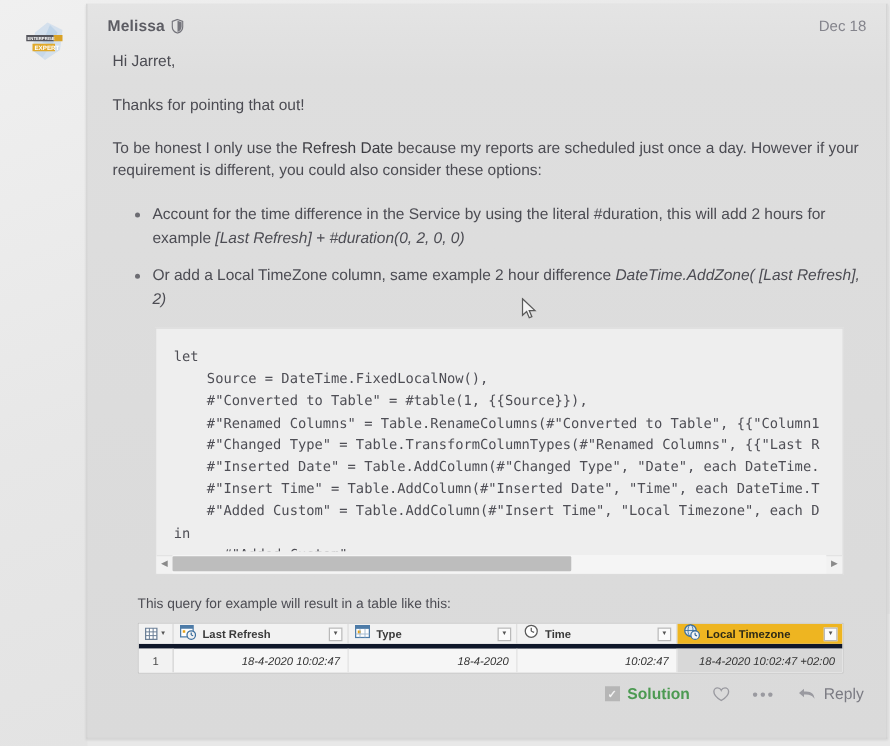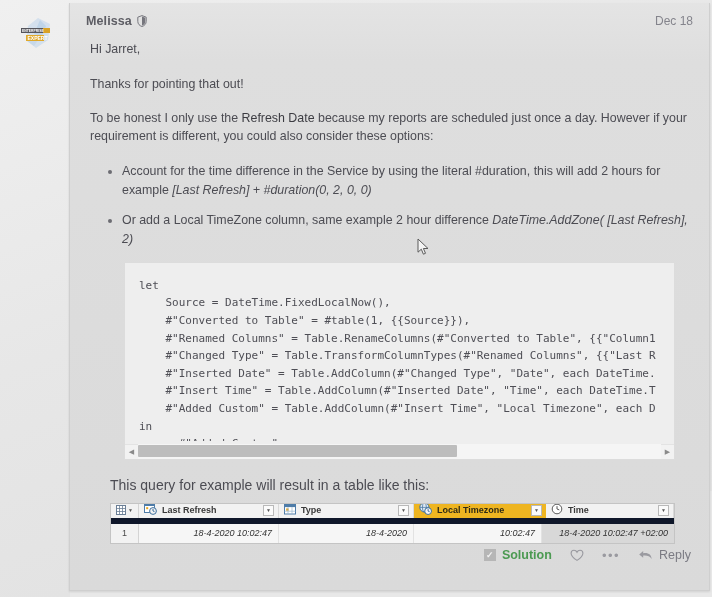--- a/index.html
+++ b/index.html
@@ -132,37 +132,37 @@
   .sb-thumb {
     position: absolute; left: 0; top: 1px;
     width: 61%; height: 12px;
     background: #bdbdbd;
     border-radius: 1px;
   }
 
   
   .table-intro {
     margin: 16px 0 7px 20px;
-    font-size: 14px;
+    font-size: 11px;
     color: #4c4c53;
   }
 
   .pq-table {
     margin: 0 14px 0 20px;
     border: 1px solid #c4c4c4;
     background: #ffffff;
     font-size: 9.2px;
     color: #3a3a3a;
     overflow: hidden;
   }
   .pq-head {
     display: flex;
     height: 20px;
     background: #f2f2f2;
-    border-bottom: 6px solid #0f172a;
+    border-bottom: 4px solid #0f172a;
   }
   .pq-rownum-head {
     width: 28px; flex: 0 0 28px;
     display: flex; align-items: center; justify-content: center; gap: 1px;
     background: #f2f2f2;
     border-right: 1px solid #d4d4d4;
   }
   .pq-col {
     display: flex; align-items: center;
     padding: 0 4px 0 5px;
@@ -361,46 +361,46 @@
                 <rect x="2.2" y="5.4" width="2.4" height="2.4" fill="#e8a317"></rect>
                 <line x1="0.5" y1="8.2" x2="11.5" y2="8.2" stroke="#9ab4cc" stroke-width="0.7"></line>
                 <line x1="4" y1="4.1" x2="4" y2="11" stroke="#9ab4cc" stroke-width="0.7"></line>
                 <line x1="8" y1="4.1" x2="8" y2="11" stroke="#9ab4cc" stroke-width="0.7"></line>
               </svg>
             </span>
             <span class="lbl">Type</span>
             <span class="pq-drop">▼</span>
           </div>
 
+          <div class="pq-col c-time">
+            <span>
+              <svg width="12" height="12" viewBox="0 0 12 12">
+                <circle cx="6" cy="6" r="4.8" fill="#fff" stroke="#5b5b5b" stroke-width="1"></circle>
+                <line x1="6" y1="6" x2="6" y2="3.1" stroke="#5b5b5b" stroke-width="1"></line>
+                <line x1="6" y1="6" x2="8.3" y2="6.9" stroke="#5b5b5b" stroke-width="1"></line>
+              </svg>
+            </span>
+            <span class="lbl">Time</span>
+            <span class="pq-drop">▼</span>
+          </div>
+
           <div class="pq-col c-tz">
             <span>
               <svg width="13" height="13" viewBox="0 0 13 13">
                 <circle cx="5.4" cy="5.4" r="4.6" fill="#dfe9f2" stroke="#3c6f9e" stroke-width="1"></circle>
                 <ellipse cx="5.4" cy="5.4" rx="2" ry="4.6" fill="none" stroke="#3c6f9e" stroke-width="0.7"></ellipse>
                 <line x1="0.9" y1="5.4" x2="9.9" y2="5.4" stroke="#3c6f9e" stroke-width="0.7"></line>
                 <circle cx="9.1" cy="9.1" r="3.4" fill="#f5f5f5" stroke="#3c6f9e" stroke-width="1"></circle>
                 <line x1="9.1" y1="9.1" x2="9.1" y2="7.1" stroke="#3c6f9e" stroke-width="1"></line>
                 <line x1="9.1" y1="9.1" x2="10.6" y2="9.7" stroke="#3c6f9e" stroke-width="1"></line>
               </svg>
             </span>
             <span class="lbl">Local Timezone</span>
             <span class="pq-drop">▼</span>
           </div>
-
-          <div class="pq-col c-time">
-            <span>
-              <svg width="12" height="12" viewBox="0 0 12 12">
-                <circle cx="6" cy="6" r="4.8" fill="#fff" stroke="#5b5b5b" stroke-width="1"></circle>
-                <line x1="6" y1="6" x2="6" y2="3.1" stroke="#5b5b5b" stroke-width="1"></line>
-                <line x1="6" y1="6" x2="8.3" y2="6.9" stroke="#5b5b5b" stroke-width="1"></line>
-              </svg>
-            </span>
-            <span class="lbl">Time</span>
-            <span class="pq-drop">▼</span>
-          </div>
         </div>
 
         <div class="pq-row">
           <div class="pq-rownum">1</div>
           <div class="pq-cell c-lastrefresh">18-4-2020 10:02:47</div>
           <div class="pq-cell c-date">18-4-2020</div>
           <div class="pq-cell c-time">10:02:47</div>
           <div class="pq-cell c-tz">18-4-2020 10:02:47 +02:00</div>
         </div>
       </div>

